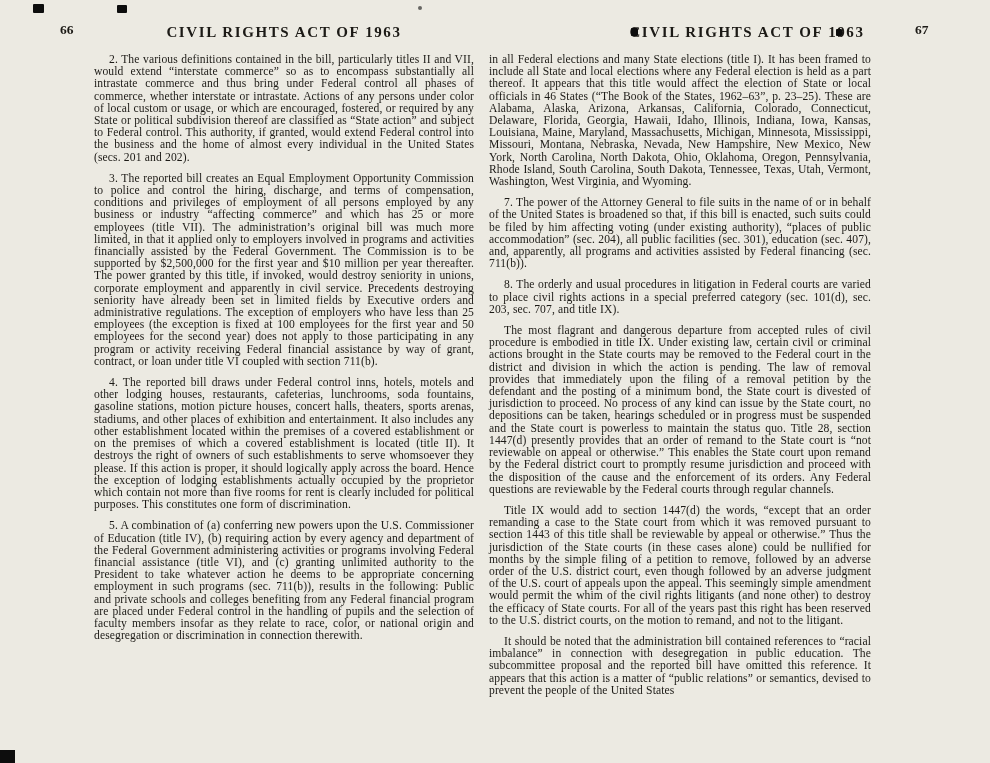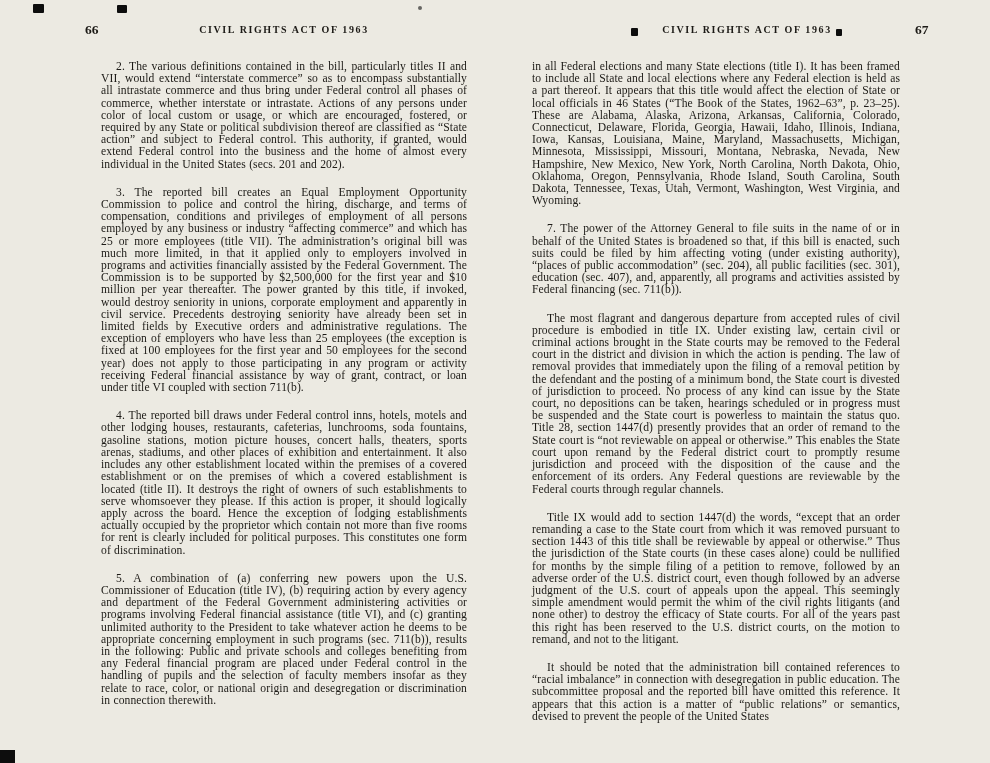--- a/index.html
+++ b/index.html
@@ -12,41 +12,41 @@
     background:#d8d6ce;
     font-family:"Liberation Serif","DejaVu Serif",serif;
   }
   .spread{
     position:relative;width:990px;height:763px;overflow:hidden;
     background:var(--paper);color:var(--ink);
   }
   
   .running-head{
     position:absolute;top:24px;height:16px;
-    font-weight:bold;font-size:10px;letter-spacing:1.6px;
+    font-weight:bold;font-size:15px;letter-spacing:1.6px;
     white-space:nowrap;
   }
   .head-title-left{left:85px;width:398px;text-align:center;}
   .head-title-right{left:548px;width:398px;text-align:center;}
   .pagenum{
     position:absolute;top:22px;
     font-weight:bold;font-size:13.5px;letter-spacing:0;
   }
-  .pagenum-left{left:60px;margin-left:25px;}
+  .pagenum-left{left:60px;}
   .pagenum-right{left:915px;text-align:center;}
   
   .col{
     position:absolute;top:45px;
     text-align:justify;
     font-size:11.6px;line-height:12.2px;letter-spacing:0.1px;
     word-spacing:0.2px;
   }
   .col-left{left:85px;width:398px;}
-  .col-right{left:516px;width:400px;}
-  .para{margin:16px;padding:0;text-indent:15px;}
+  .col-right{left:480px;width:400px;}
+  .para{margin:9px;padding:0;text-indent:15px;}
   .para.no-indent{text-indent:0;}
   
   .artifact{position:absolute;background:#0d0d0d;}
   .a1{left:33px;top:4px;width:11px;height:9px;border-radius:1px;}
   .a2{left:117px;top:5px;width:10px;height:8px;border-radius:1px;}
   .a3{left:631px;top:28px;width:7px;height:8px;border-radius:1px;}
   .a4{left:836px;top:29px;width:6px;height:7px;border-radius:1px;}
   .a5{left:0;top:750px;width:15px;height:13px;}
   .a6{left:418px;top:6px;width:4px;height:4px;border-radius:2px;opacity:.6;}
 </style>
@@ -65,20 +65,21 @@
         <p class="para">5. A combination of (a) conferring new powers upon the U.S. Commissioner of Education (title IV), (b) requiring action by every agency and department of the Federal Government administering activities or programs involving Federal financial assistance (title VI), and (c) granting unlimited authority to the President to take whatever action he deems to be appropriate concerning employment in such programs (sec. 711(b)), results in the following: Public and private schools and colleges benefiting from any Federal financial program are placed under Federal control in the handling of pupils and the selection of faculty members insofar as they relate to race, color, or national origin and desegregation or discrimination in connection therewith.</p>
       </div>
   </div>
 
   <div>
     <div class="running-head head-title-right">CIVIL RIGHTS ACT OF 1963</div>
     <div class="pagenum pagenum-right">67</div>
     <div class="col col-right">
         <p class="para no-indent">in all Federal elections and many State elections (title I). It has been framed to include all State and local elections where any Federal election is held as a part thereof. It appears that this title would affect the election of State or local officials in 46 States (“The Book of the States, 1962–63”, p. 23–25). These are Alabama, Alaska, Arizona, Arkansas, California, Colorado, Connecticut, Delaware, Florida, Georgia, Hawaii, Idaho, Illinois, Indiana, Iowa, Kansas, Louisiana, Maine, Maryland, Massachusetts, Michigan, Minnesota, Mississippi, Missouri, Montana, Nebraska, Nevada, New Hampshire, New Mexico, New York, North Carolina, North Dakota, Ohio, Oklahoma, Oregon, Pennsylvania, Rhode Island, South Carolina, South Dakota, Tennessee, Texas, Utah, Vermont, Washington, West Virginia, and Wyoming.</p>
         <p class="para">7. The power of the Attorney General to file suits in the name of or in behalf of the United States is broadened so that, if this bill is enacted, such suits could be filed by him affecting voting (under existing authority), “places of public accommodation” (sec. 204), all public facilities (sec. 301), education (sec. 407), and, apparently, all programs and activities assisted by Federal financing (sec. 711(b)).</p>
+        <p class="para">8. The orderly and usual procedures in litigation in Federal courts are varied to place civil rights actions in a special preferred category (sec. 101(d), sec. 203, sec. 707, and title IX).</p>
         <p class="para">The most flagrant and dangerous departure from accepted rules of civil procedure is embodied in title IX. Under existing law, certain civil or criminal actions brought in the State courts may be removed to the Federal court in the district and division in which the action is pending. The law of removal provides that immediately upon the filing of a removal petition by the defendant and the posting of a minimum bond, the State court is divested of jurisdiction to proceed. No process of any kind can issue by the State court, no depositions can be taken, hearings scheduled or in progress must be suspended and the State court is powerless to maintain the status quo. Title 28, section 1447(d) presently provides that an order of remand to the State court is “not reviewable on appeal or otherwise.” This enables the State court upon remand by the Federal district court to promptly resume jurisdiction and proceed with the disposition of the cause and the enforcement of its orders. Any Federal questions are reviewable by the Federal courts through regular channels.</p>
         <p class="para">Title IX would add to section 1447(d) the words, “except that an order remanding a case to the State court from which it was removed pursuant to section 1443 of this title shall be reviewable by appeal or otherwise.” Thus the jurisdiction of the State courts (in these cases alone) could be nullified for months by the simple filing of a petition to remove, followed by an adverse order of the U.S. district court, even though followed by an adverse judgment of the U.S. court of appeals upon the appeal. This seemingly simple amendment would permit the whim of the civil rights litigants (and none other) to destroy the efficacy of State courts. For all of the years past this right has been reserved to the U.S. district courts, on the motion to remand, and not to the litigant.</p>
         <p class="para">It should be noted that the administration bill contained references to “racial imbalance” in connection with desegregation in public education. The subcommittee proposal and the reported bill have omitted this reference. It appears that this action is a matter of “public relations” or semantics, devised to prevent the people of the United States</p>
       </div>
   </div>
 
   <div class="artifact a1"></div>
   <div class="artifact a2"></div>
   <div class="artifact a3"></div>
   <div class="artifact a4"></div>

